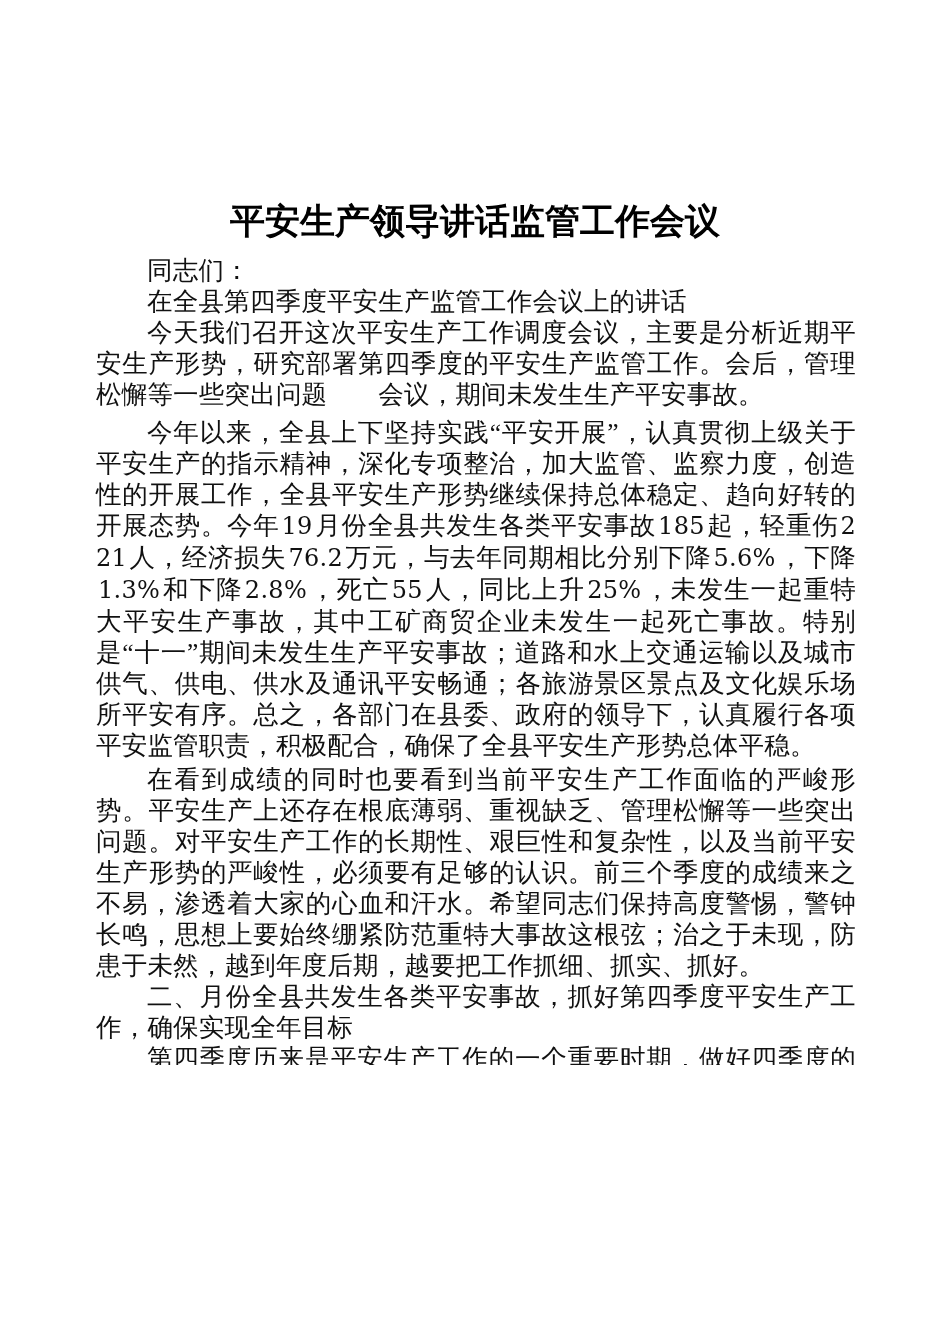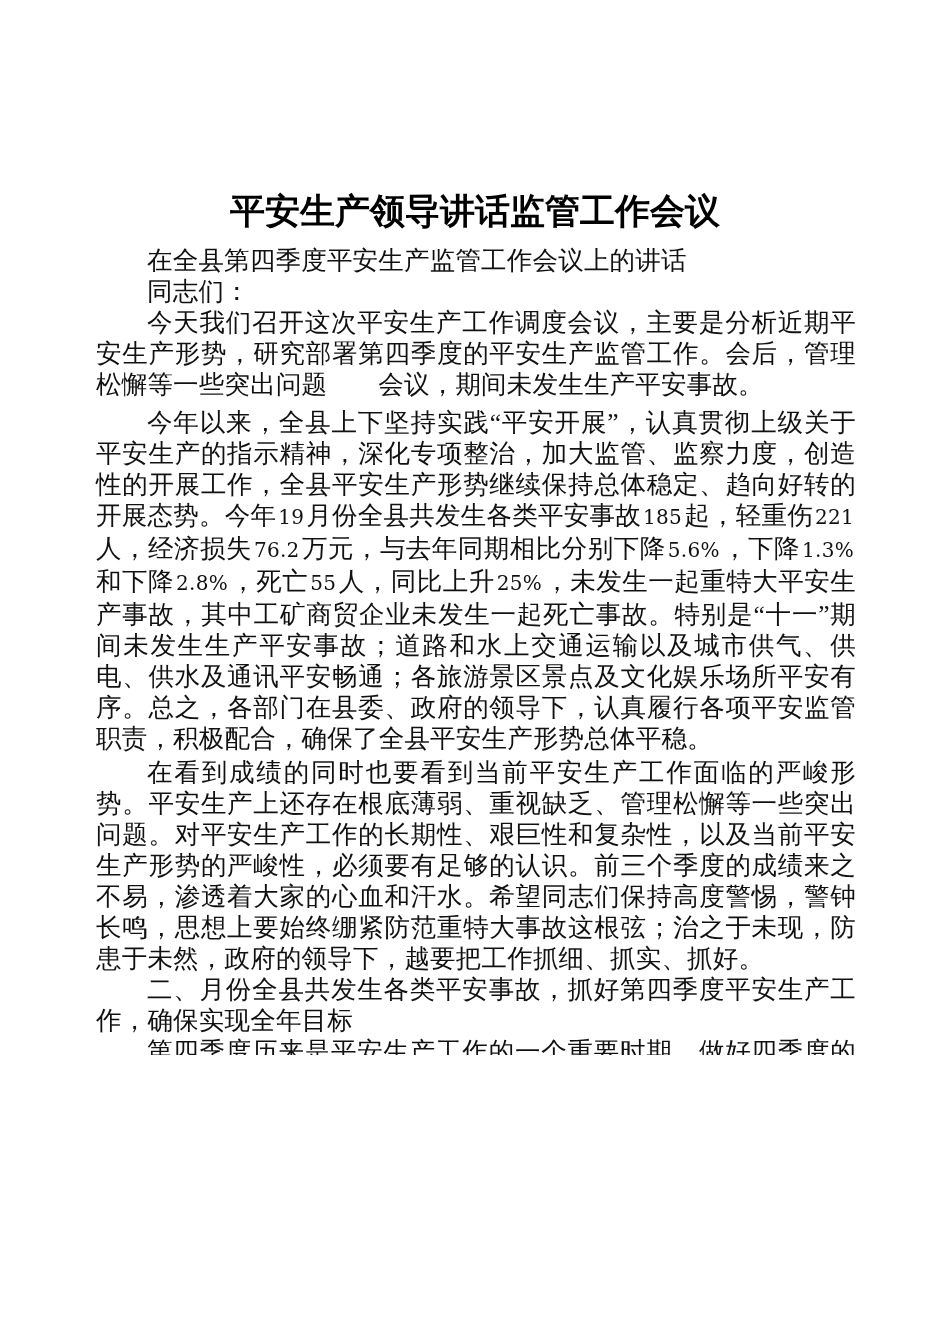--- a/index.html
+++ b/index.html
@@ -6,21 +6,21 @@
     margin: 0;
     padding: 0;
     background: #ffffff;
   }
 
   .page {
     position: relative;
     width: 950px;
     height: 1048px;
     background: #ffffff;
-    margin: 7px auto;
+    margin: 17px auto;
     overflow: hidden;
     font-family: "Liberation Serif", "DejaVu Serif", serif;
     color: #0b0b0b;
   }
 
   
   .doc-title {
     position: absolute;
     top: 183px;
     left: 0;
@@ -55,21 +55,21 @@
     word-break: break-all;
   }
 
   
   .para.gap-sm { margin-top: 7px; }
   .para.gap-xs { margin-top: 3px; }
 
   
   .num {
     font-family: "DejaVu Serif", "Liberation Serif", serif;
-    font-size: 20px;
+    font-size: 24px;
     padding: 0 2px;
     letter-spacing: 0.3px;
   }
 
   
   .inline-gap {
     display: inline-block;
     width: 2em;
   }
 
@@ -90,30 +90,30 @@
 </style>
 </head>
 <body>
 
 <div class="page">
 
   <div class="doc-title">平安生产领导讲话监管工作会议</div>
 
   <div class="body-block">
 
+    <p class="para">同志们：</p>
+
     <p class="para">在全县第四季度平安生产监管工作会议上的讲话</p>
-
-    <p class="para">同志们：</p>
 
     <p class="para"><span>今天我们召开这次平安生产工作调度会议，主要是分析近期平安生产形势，研究部署第四季度的平安生产监管工作。会后，管理松懈等一些突出问题</span><span class="inline-gap"></span><span>会议，期间未发生生产平安事故。</span></p>
 
 
     <p class="para gap-sm"><span>今年以来，全县上下坚持实践“平安开展”，认真贯彻上级关于平安生产的指示精神，深化专项整治，加大监管、监察力度，创造性的开展工作，全县平安生产形势继续保持总体稳定、趋向好转的开展态势。今年</span><span class="num">19</span><span>月份全县共发生各类平安事故</span><span class="num">185</span><span>起，轻重伤</span><span class="num">221</span><span>人，经济损失</span><span class="num">76.2</span><span>万元，与去年同期相比分别下降</span><span class="num">5.6%</span><span>，下降</span><span class="num">1.3%</span><span>和下降</span><span class="num">2.8%</span><span>，死亡</span><span class="num">55</span><span>人，同比上升</span><span class="num">25%</span><span>，未发生一起重特大平安生产事故，其中工矿商贸企业未发生一起死亡事故。特别是“十一”期间未发生生产平安事故；道路和水上交通运输以及城市供气、供电、供水及通讯平安畅通；各旅游景区景点及文化娱乐场所平安有序。总之，各部门在县委、政府的领导下，认真履行各项平安监管职责，积极配合，确保了全县平安生产形势总体平稳。</span></p>
 
-    <p class="para gap-xs">在看到成绩的同时也要看到当前平安生产工作面临的严峻形势。平安生产上还存在根底薄弱、重视缺乏、管理松懈等一些突出问题。对平安生产工作的长期性、艰巨性和复杂性，以及当前平安生产形势的严峻性，必须要有足够的认识。前三个季度的成绩来之不易，渗透着大家的心血和汗水。希望同志们保持高度警惕，警钟长鸣，思想上要始终绷紧防范重特大事故这根弦；治之于未现，防患于未然，政府的领导下，越要把工作抓细、抓实、抓好。</p>
+    <p class="para gap-xs">在看到成绩的同时也要看到当前平安生产工作面临的严峻形势。平安生产上还存在根底薄弱、重视缺乏、管理松懈等一些突出问题。对平安生产工作的长期性、艰巨性和复杂性，以及当前平安生产形势的严峻性，必须要有足够的认识。前三个季度的成绩来之不易，渗透着大家的心血和汗水。希望同志们保持高度警惕，警钟长鸣，思想上要始终绷紧防范重特大事故这根弦；治之于未现，防患于未然，越到年度后期，越要把工作抓细、抓实、抓好。</p>
 
     <p class="para">二、月份全县共发生各类平安事故，抓好第四季度平安生产工作，确保实现全年目标</p>
 
     <p class="para">第四季度历来是平安生产工作的一个重要时期，做好四季度的平安生产工作压力很大，任务繁重。一是为完成全年各项经</p>
 
   </div>
 
   <div class="page-footer"><span>第</span><span class="num">1</span><span>页 共</span><span class="num">5</span><span>页</span></div>
 
 </div>

